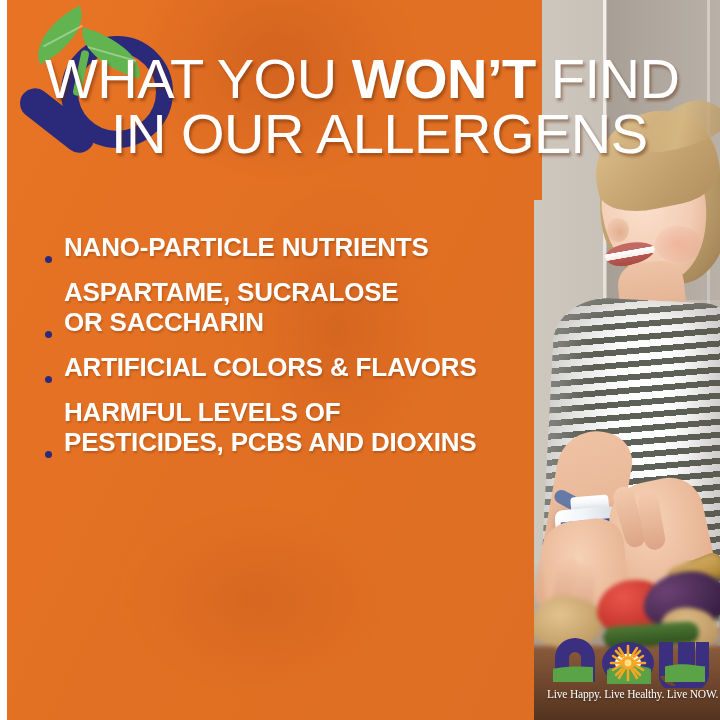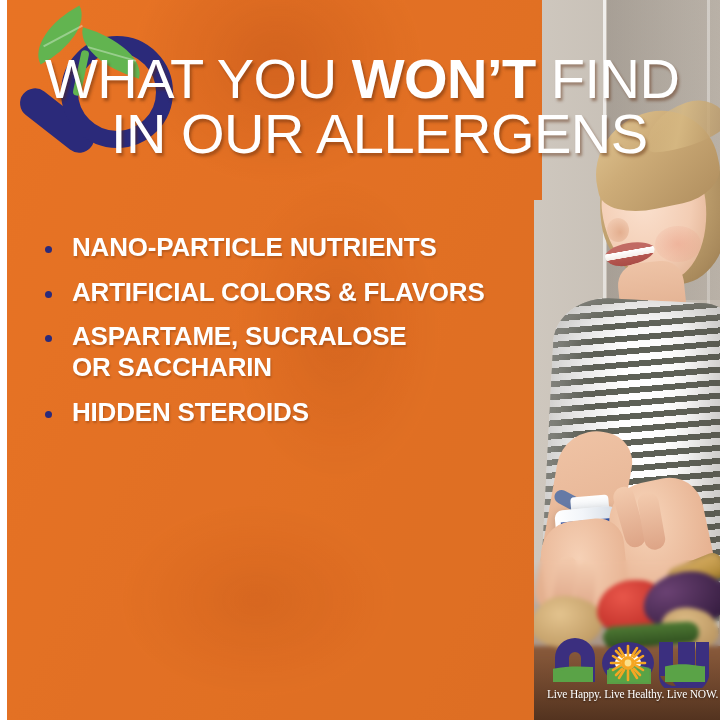--- a/index.html
+++ b/index.html
@@ -382,23 +382,22 @@
 
   
   .bullets {
     position: absolute;
     left: 38px; top: 232px;
     width: 480px;
     color: #ffffff;
   }
   .bullet-row {
     display: flex;
-    align-items: flex-start;
+    align-items: flex-end;
     margin-bottom: 14px;
-    gap: 8px;
   }
   .bullet-dot {
     flex: 0 0 auto;
     width: 7px; height: 7px;
     background: #2b2a7a;
     border-radius: 50%;
     margin-top: 14px;
     margin-right: 12px;
   }
   .bullet-text {
@@ -501,30 +500,31 @@
     <div class="line line2 hl-light">IN OUR ALLERGENS</div>
   </div>
 
   <div class="bullets">
     <div class="bullet-row">
       <span class="bullet-dot"></span>
       <span class="bullet-text">NANO-PARTICLE NUTRIENTS</span>
     </div>
     <div class="bullet-row">
       <span class="bullet-dot"></span>
-      <span class="bullet-text">ARTIFICIAL COLORS &amp; FLAVORS</span>
-    </div>
-    <div class="bullet-row">
-      <span class="bullet-dot"></span>
       <span class="bullet-text">ASPARTAME, SUCRALOSE
 OR SACCHARIN</span>
     </div>
     <div class="bullet-row">
       <span class="bullet-dot"></span>
-      <span class="bullet-text">HIDDEN STEROIDS</span>
+      <span class="bullet-text">ARTIFICIAL COLORS &amp; FLAVORS</span>
+    </div>
+    <div class="bullet-row">
+      <span class="bullet-dot"></span>
+      <span class="bullet-text">HARMFUL LEVELS OF
+PESTICIDES, PCBS AND DIOXINS</span>
     </div>
   </div>
 
   <div class="now-logo">
     <div class="now-wordmark">
       <svg width="162" height="58" viewBox="0 0 162 58">
         <defs>
           <clipPath id="nowclip">
             <path d="M6,30 a20,20 0 0 1 40,0 V52 H62 V30 a20,20 0 0 1 40,0 V52 H118 V30 a20,20 0 0 1 40,0 V52 H6 Z"></path>
           </clipPath>

